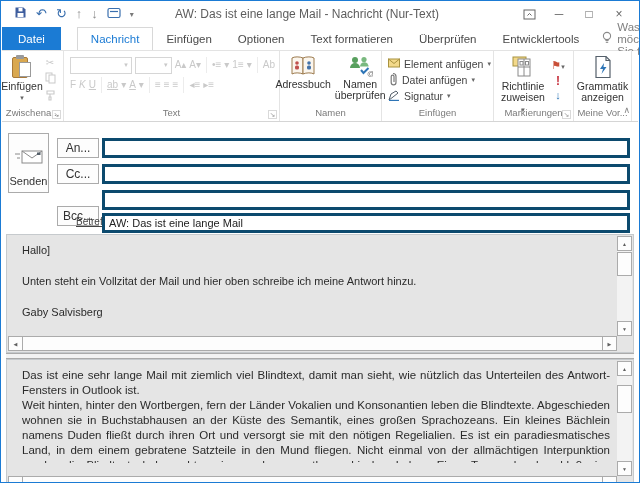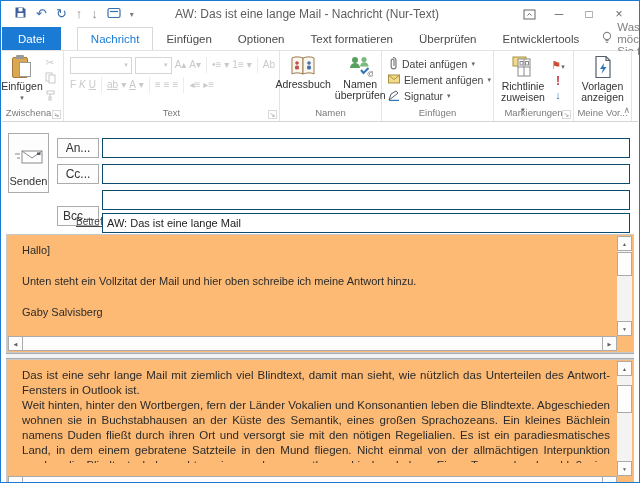--- a/index.html
+++ b/index.html
@@ -79,26 +79,26 @@
   svg .ln { stroke:#7a7a7a; fill:none; stroke-width:1.2; }
 
   
   .header { position:absolute; left:1px; right:1px; top:121px; height:112px; background:#fff; }
   .send-btn { position:absolute; left:6px; top:11px; width:41px; height:60px; background:#fdfdfd;
               border:1px solid #ababab; display:flex; flex-direction:column; align-items:center;
               justify-content:flex-end; padding-bottom:5px; font-size:11px; color:#333; }
   .send-btn .env { margin-bottom:8px; }
   .fldbtn { position:absolute; left:55px; width:42px; height:20px; background:#fdfdfd; border:1px solid #ababab;
             font-size:12px; color:#333; display:flex; align-items:center; justify-content:center; }
-  .fldinput { position:absolute; left:100px; right:8px; height:20px; border:1px solid #0c4a6e;
+  .fldinput { position:absolute; left:100px; right:8px; height:20px; border:3px solid #0c4a6e;
               background:#fff; font-size:11px; color:#222; font-family:"Liberation Sans",sans-serif; padding:0 4px; outline:none; }
   .subj-label { position:absolute; left:74px; top:94px; font-size:10px; color:#444;text-decoration:underline; }
 
   
-  .pane { position:absolute; left:5px; right:5px; background:#fdba74; border:1px solid #c6cacd; }
+  .pane { position:absolute; left:5px; right:5px; background:#e5e5e5; border:1px solid #c6cacd; }
   .pane-top { top:233px; height:119px; }
   .pane-bottom { top:358px; height:134px; }
   .ptext { position:absolute; left:1px; top:0; right:17px; overflow:hidden; padding-left:14px; padding-right:6px;
            font-size:11px; color:#2b2b2b; }
   .pane-top .ptext { height:102px; padding-top:8px; line-height:15.5px; }
   .pane-bottom .ptext { height:103px; padding-top:8px; line-height:15px; font-size:11.5px; }
   .line { height:15.5px; white-space:nowrap; }
   .qpara { text-align:justify; }
   .splitter { position:absolute; left:5px; right:5px; top:352px; height:6px; background:#f3f3f3;
               border-top:1px solid #ababab; border-bottom:1px solid #ababab; }
@@ -270,35 +270,35 @@
         </span>
         <span>Namen</span>
         <span>überprüfen</span>
       </div>
       <div class="grp-label">Namen</div>
     </div>
 
     <div class="grp grp-include">
       <div class="incrow">
         <span>
-          <svg width="10" height="14">
-              <path d="M5 1.5 c2 0 3 1.2 3 3 v6 a2.4 2.4 0 0 1 -4.8 0 v-6 a1.4 1.4 0 0 1 2.8 0 v5.5" class="ln"></path>
-            </svg>
-        </span>
-        <span>Datei anfügen</span>
-        <span class="dd">▾</span>
-      </div>
-      <div class="incrow">
-        <span>
           <svg width="12" height="10">
               <rect x="0.5" y="1" width="11" height="8" fill="#f3d98a" stroke="#a8923f"></rect>
               <path d="M0.5 1 L6 5.5 L11.5 1" fill="none" stroke="#a8923f"></path>
             </svg>
         </span>
         <span>Element anfügen</span>
+        <span class="dd">▾</span>
+      </div>
+      <div class="incrow">
+        <span>
+          <svg width="10" height="14">
+              <path d="M5 1.5 c2 0 3 1.2 3 3 v6 a2.4 2.4 0 0 1 -4.8 0 v-6 a1.4 1.4 0 0 1 2.8 0 v5.5" class="ln"></path>
+            </svg>
+        </span>
+        <span>Datei anfügen</span>
         <span class="dd">▾</span>
       </div>
       <div class="incrow">
         <span>
           <svg width="12" height="11">
               <path d="M1 10 L3 4 L8 1 L10 3 L5 7 z" fill="#fff" stroke="#55606b"></path>
               <line x1="1" y1="10.5" x2="11" y2="10.5" stroke="#2e75b6" stroke-width="1.4"></line>
             </svg>
         </span>
         <span>Signatur</span>
@@ -333,21 +333,21 @@
 
     <div class="grp grp-templates">
       <div class="bigbtn">
         <span>
           <svg width="22" height="24">
               <path d="M4 1.5 h10 l4 4 v17 h-14 z" fill="#fff" stroke="#55606b" stroke-width="1.2"></path>
               <path d="M14 1.5 v4 h4" fill="none" stroke="#55606b" stroke-width="1.2"></path>
               <path d="M12 8 L8 14 h3 l-1.5 5 l5 -7 h-3 z" fill="#2e75b6"></path>
             </svg>
         </span>
-        <span>Vorlagen</span>
+        <span>Grammatik</span>
         <span>anzeigen</span>
       </div>
       <div class="grp-label">Meine Vor...</div>
     </div>
 
     <div class="grp chevron-area">
       <span class="collapse">∧</span>
     </div>
   </div>
 

